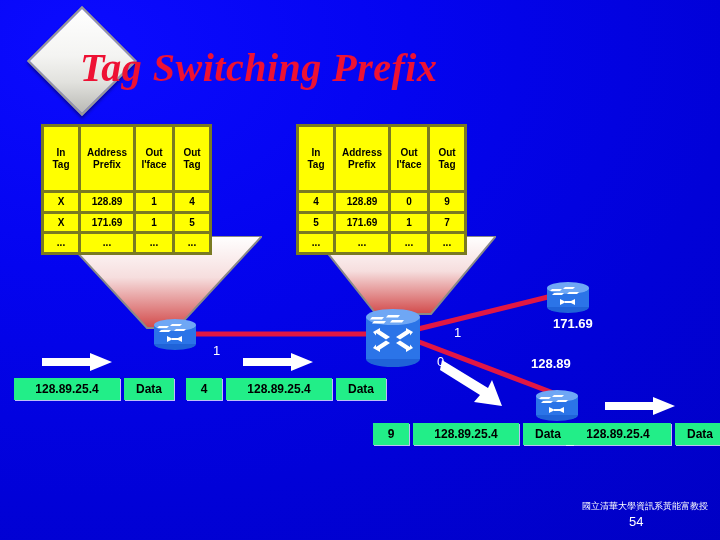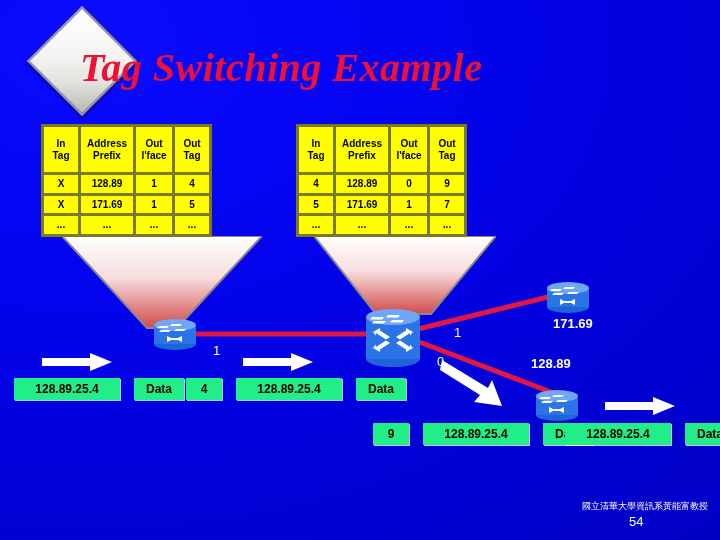--- a/index.html
+++ b/index.html
@@ -67,21 +67,21 @@
     border: 0;
   }
   .tag-table th {
     background: #ffff00;
     color: #000000;
     font-size: 10px;
     font-weight: bold;
     text-align: center;
     vertical-align: middle;
     line-height: 1.15;
-    padding: 11px 0;
+    padding: 20px 0;
     border: 0;
   }
   .tag-table .c-intag   { width: 34px; }
   .tag-table .c-prefix  { width: 52px; }
   .tag-table .c-iface   { width: 36px; }
   .tag-table .c-outtag  { width: 34px; }
 
   #table-left  { left: 41px;  top: 124px; }
   #table-right { left: 296px; top: 124px; }
 
@@ -98,21 +98,21 @@
 
   
   .arrow { position: absolute; }
   .arrow svg { display: block; }
 
   
   .packet {
     position: absolute;
     display: flex;
     align-items: stretch;
-    gap: 14px;
+    gap: 4px;
   }
   .packet .field {
     background: #22ee88;
     color: #000000;
     font-size: 12px;
     font-weight: bold;
     display: flex;
     align-items: center;
     justify-content: center;
     padding: 4px 6px;
@@ -157,21 +157,21 @@
     font-size: 13px;
     white-space: nowrap;
   }
 </style>
 </head>
 <body>
 
 <div id="slide">
 
   <div id="title-diamond"></div>
-  <div id="slide-title">Tag Switching Example</div>
+  <div id="slide-title">Tag Switching Prefix</div>
 
   <div class="funnel" style="left:62px; top:236px;">
     <svg width="200" height="96" viewBox="0 0 200 96">
       <defs>
         <linearGradient id="fg1" x1="0" y1="0" x2="0" y2="1">
           <stop offset="0%" stop-color="#ffffff"></stop>
           <stop offset="45%" stop-color="#f6dede"></stop>
           <stop offset="100%" stop-color="#d24a4a"></stop>
         </linearGradient>
       </defs>

